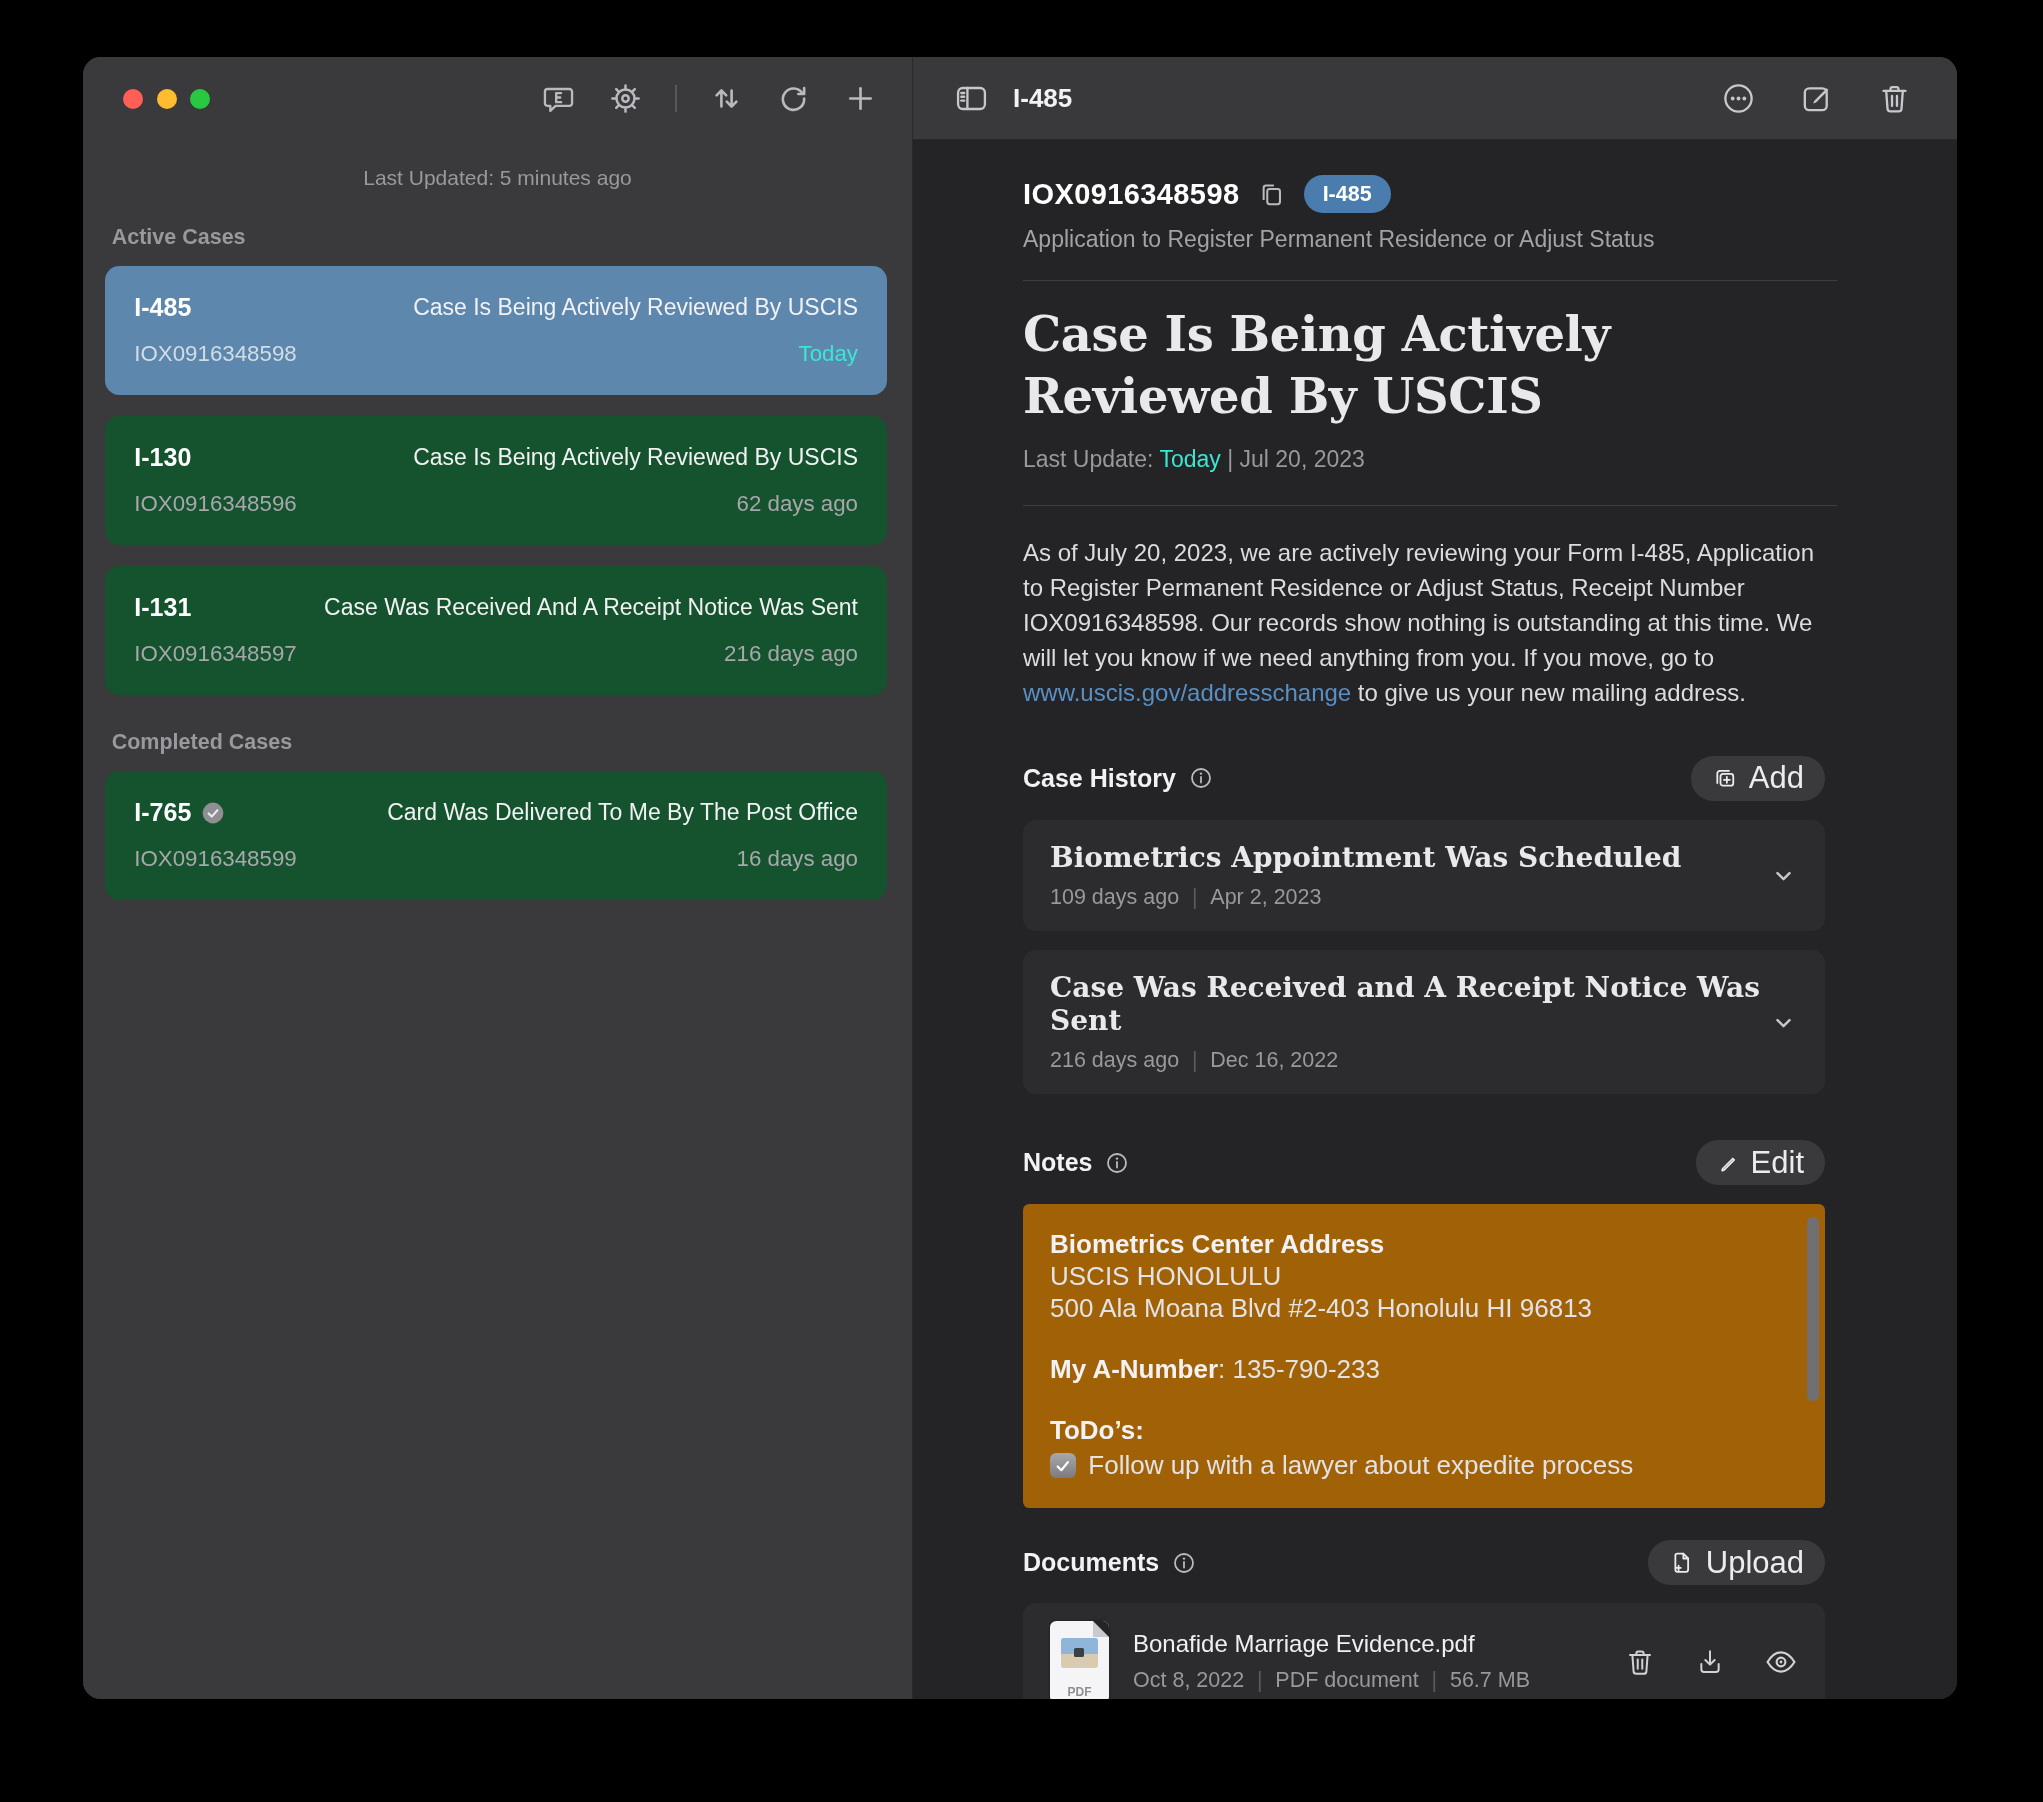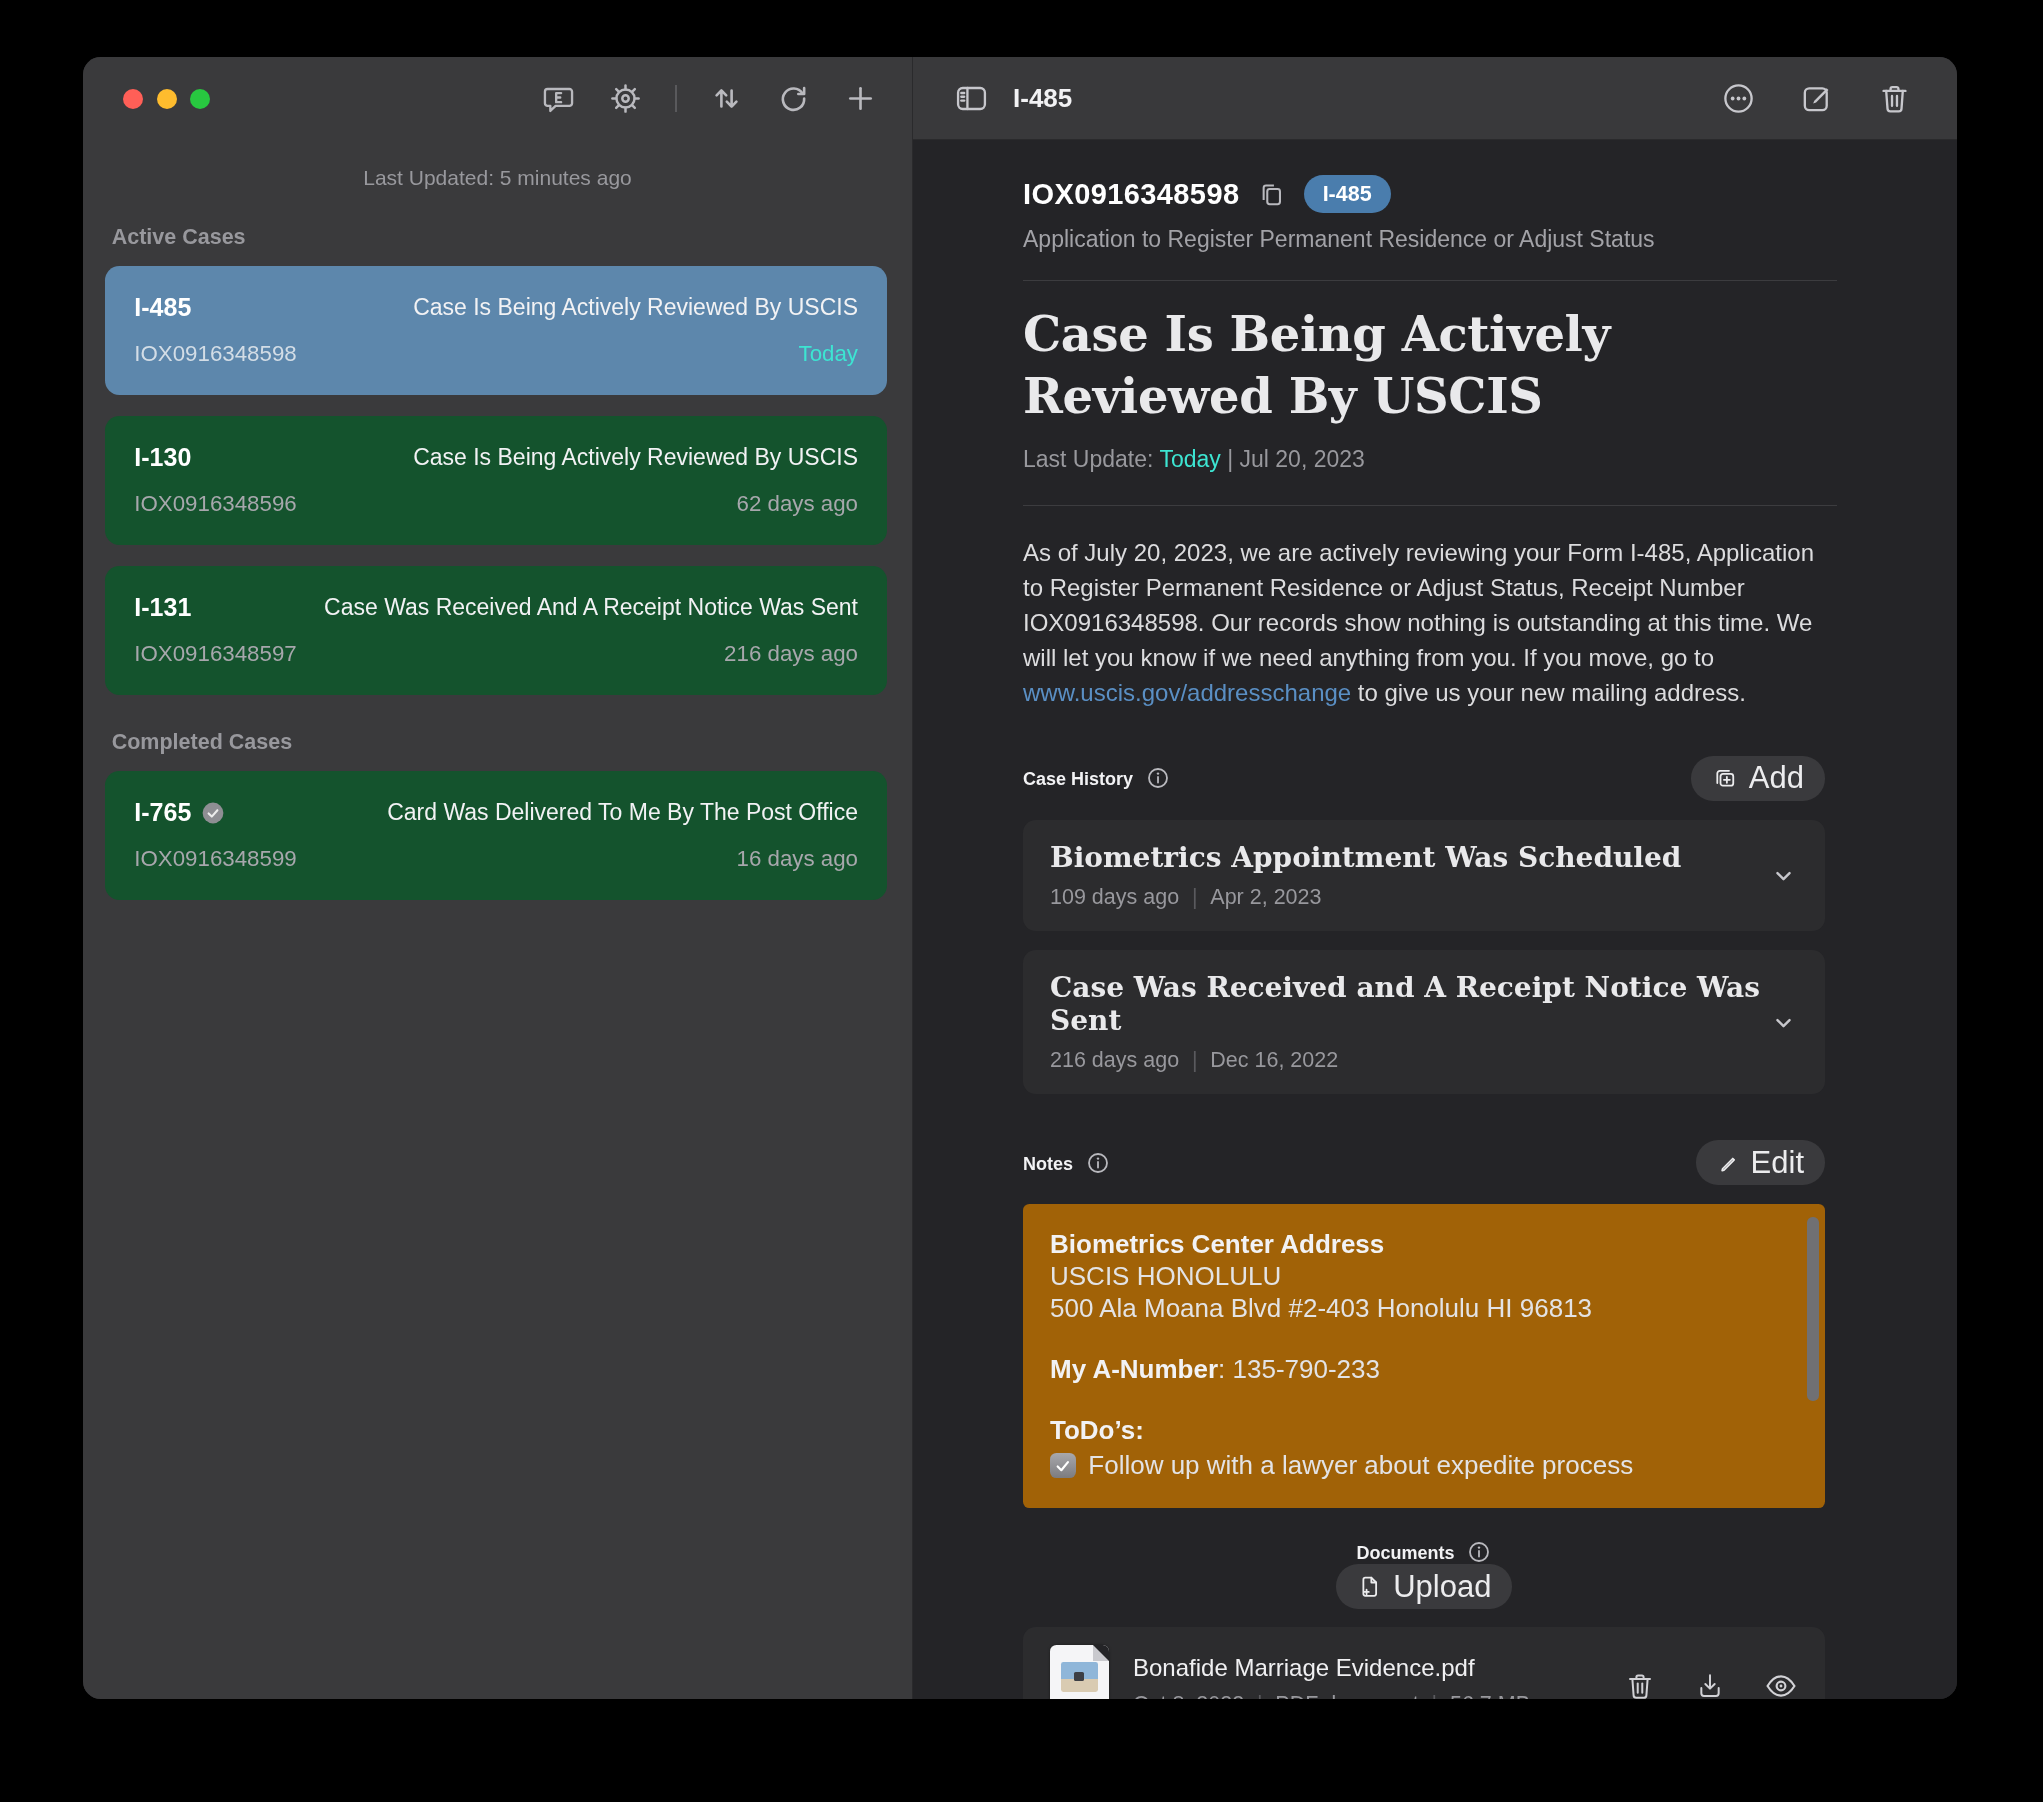--- a/index.html
+++ b/index.html
@@ -46,21 +46,21 @@
   .hr { height:0.8px; background:#3c3c3f; margin-top:27px; }
   .headline { width:814px; color:#e9e9eb; font-family:"DejaVu Serif", serif; font-weight:bold;
               font-size:48px; line-height:62px; letter-spacing:-0.4px; margin-top:22.3px; }
   .last-update { margin-top:19px; font-size:23px; color:#98989d; }
   .last-update .accent { color:#3de5d2; }
   .hr2 { height:0.8px; background:#3c3c3f; margin-top:32px; }
   .body-par { width:806px; margin-top:29px; color:#dcdcde; font-size:24px; line-height:35px; }
   .body-par .link { color:#5a8fc4; cursor:pointer; }
 
   .sec-head { margin-top:46px; display:flex; align-items:center; justify-content:space-between; width:802px; }
-  .sec-title { display:flex; align-items:flex-end; gap:12.8px; color:#f2f2f4; font-size:18px; font-weight:bold; }
+  .sec-title { display:flex; align-items:center; gap:12.8px; color:#f2f2f4; font-size:25px; font-weight:bold; }
   .pill-btn { background:#3a3a3d; border-radius:22.3px; height:45px; padding:0 21px; display:flex; align-items:center;
               gap:11.2px; color:#ececee; font-size:31px; cursor:pointer; border:none; }
   .info-ico { color:#b9b9be; display:flex; }
 
   .hist-card { width:802px; background:#2c2c2e; border-radius:12.8px; margin-top:19px; padding:21px 27px;
                display:flex; align-items:center; justify-content:space-between; }
   .hist-title { color:#e9e9eb; font-family:"DejaVu Serif", serif; font-weight:bold; font-size:28px; }
   .hist-meta { margin-top:11.2px; color:#98989d; font-size:21.5px; display:flex; align-items:center; gap:12.8px; }
   .meta-sep { color:#5a5a5e; }
 
@@ -367,21 +367,21 @@
           <span class="checkbox">
             <svg width="17.6" height="17.6" viewBox="0 0 24 24" fill="none" stroke="#fff" stroke-width="3" stroke-linecap="round" stroke-linejoin="round">
                 <polyline points="5,13 10,18 19,7"></polyline>
               </svg>
           </span>
           <span>Follow up with a lawyer about expedite process</span>
         </div>
         <div class="nscroll"></div>
       </div>
 
-      <div class="sec-head" style="margin-top:32px;flex-direction:column;">
+      <div class="sec-head" style="margin-top:32px;">
         <div class="sec-title">
           <span>Documents</span>
           <span class="info-ico">
             <svg width="24" height="24" viewBox="0 0 24 24" fill="none" stroke="#b9b9be" stroke-width="1.8">
               <circle cx="12" cy="12" r="9"></circle>
                 <line x1="12" y1="11" x2="12" y2="16.5" stroke-linecap="round"></line>
                 <circle cx="12" cy="7.6" r="1.2" fill="#b9b9be" stroke="none"></circle>
             </svg>
           </span>
         </div>

